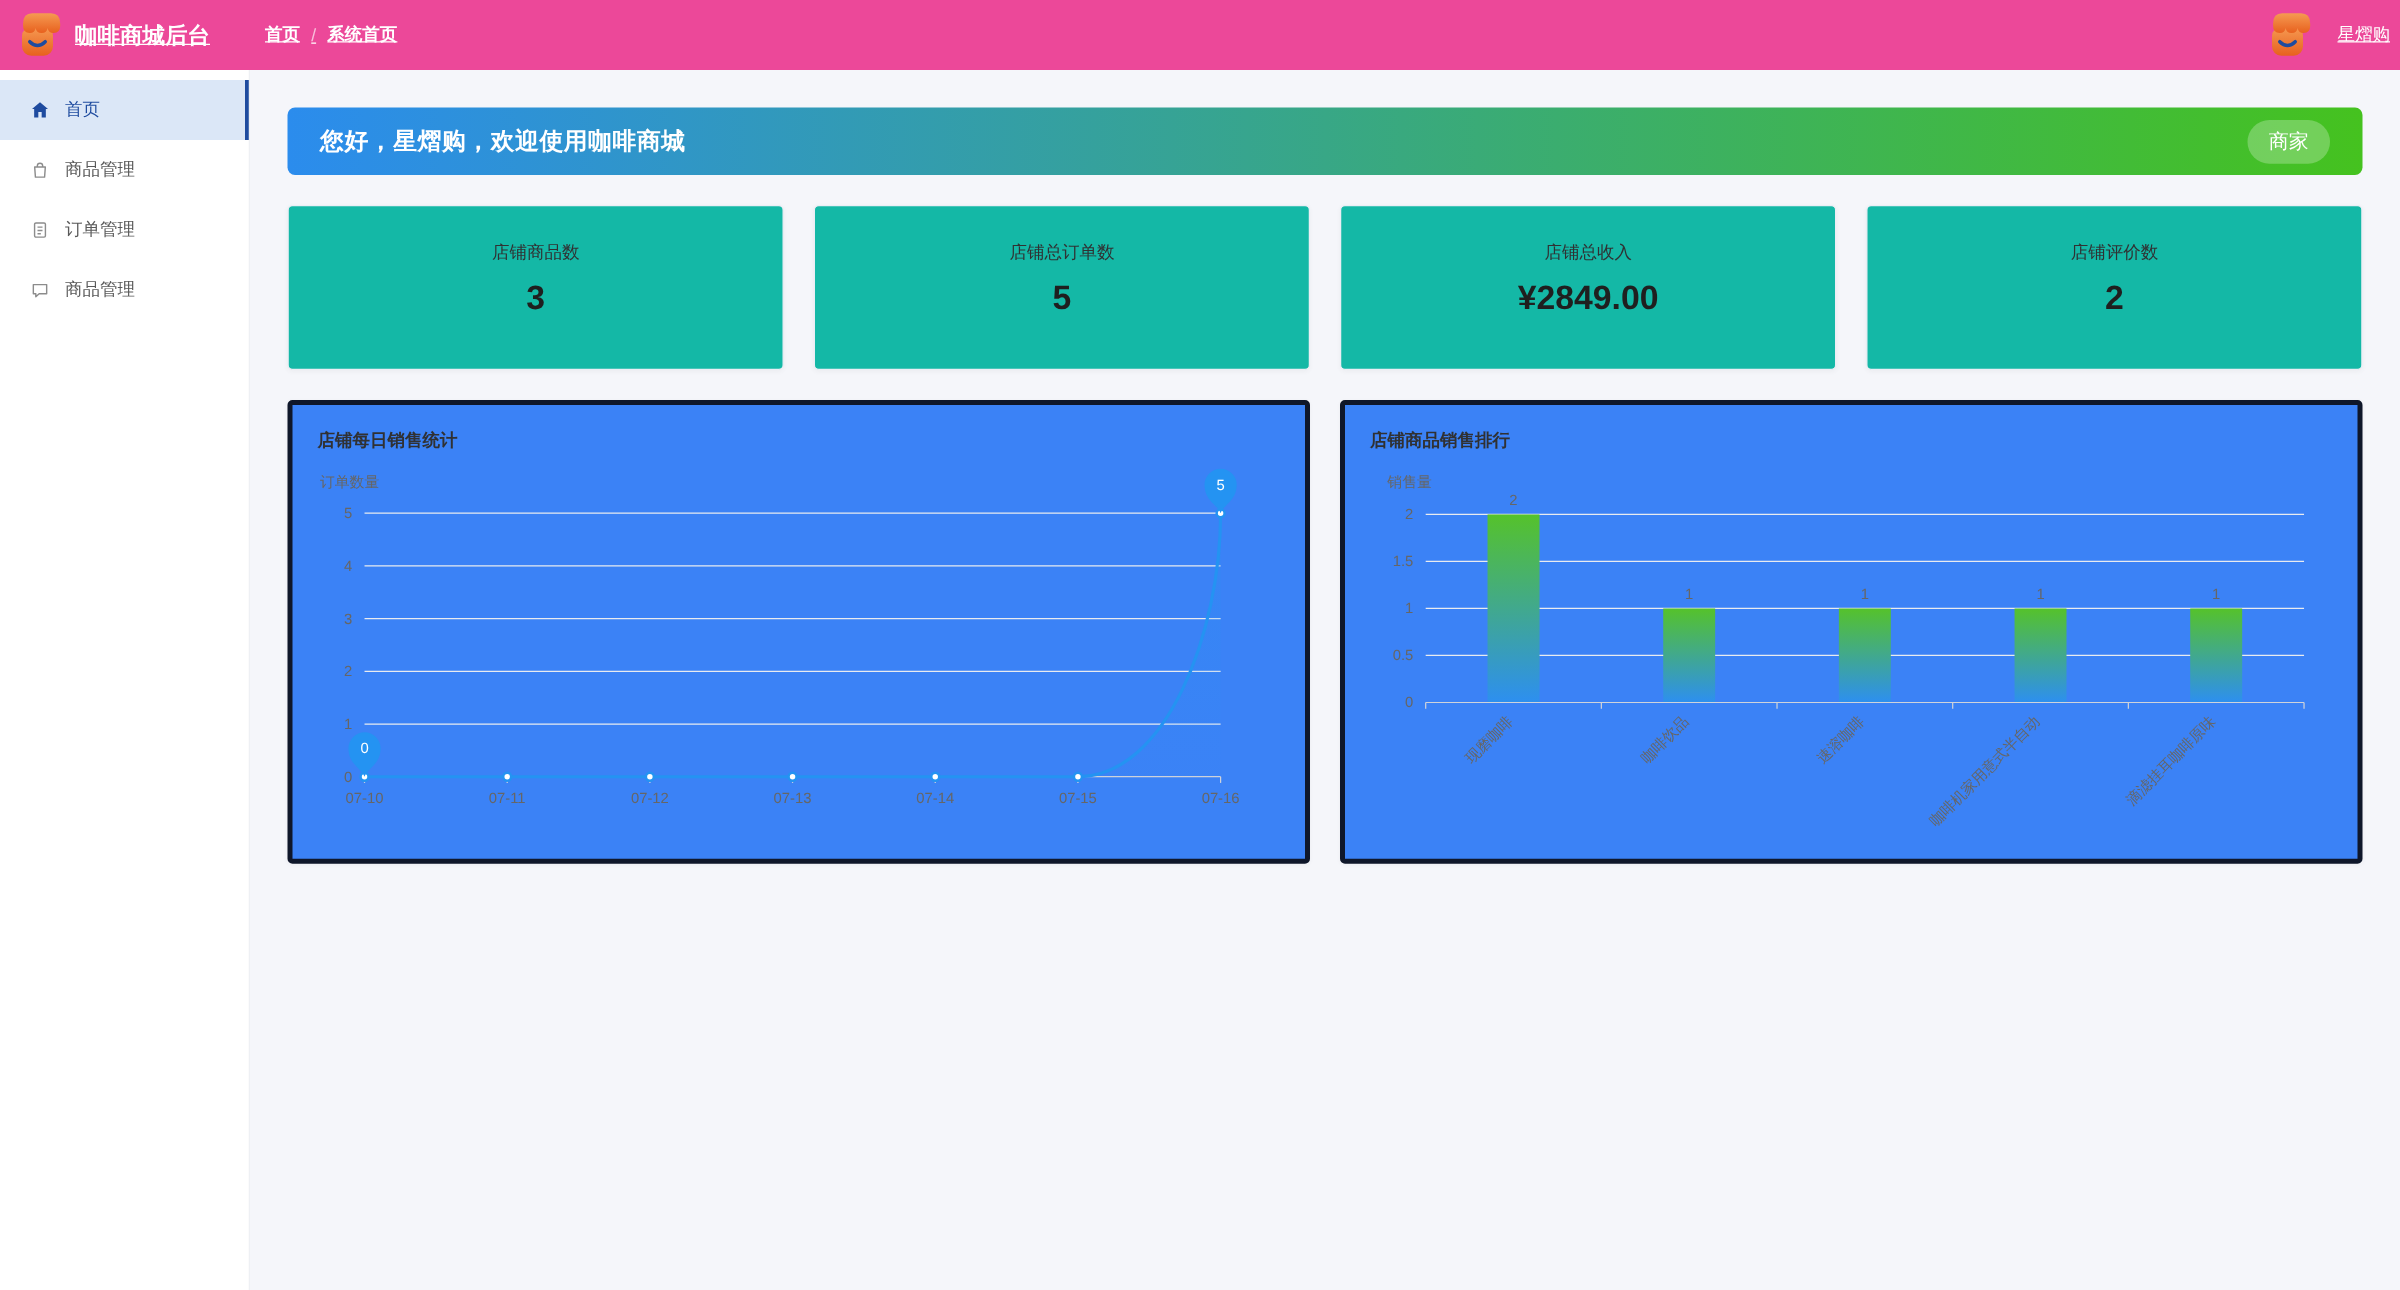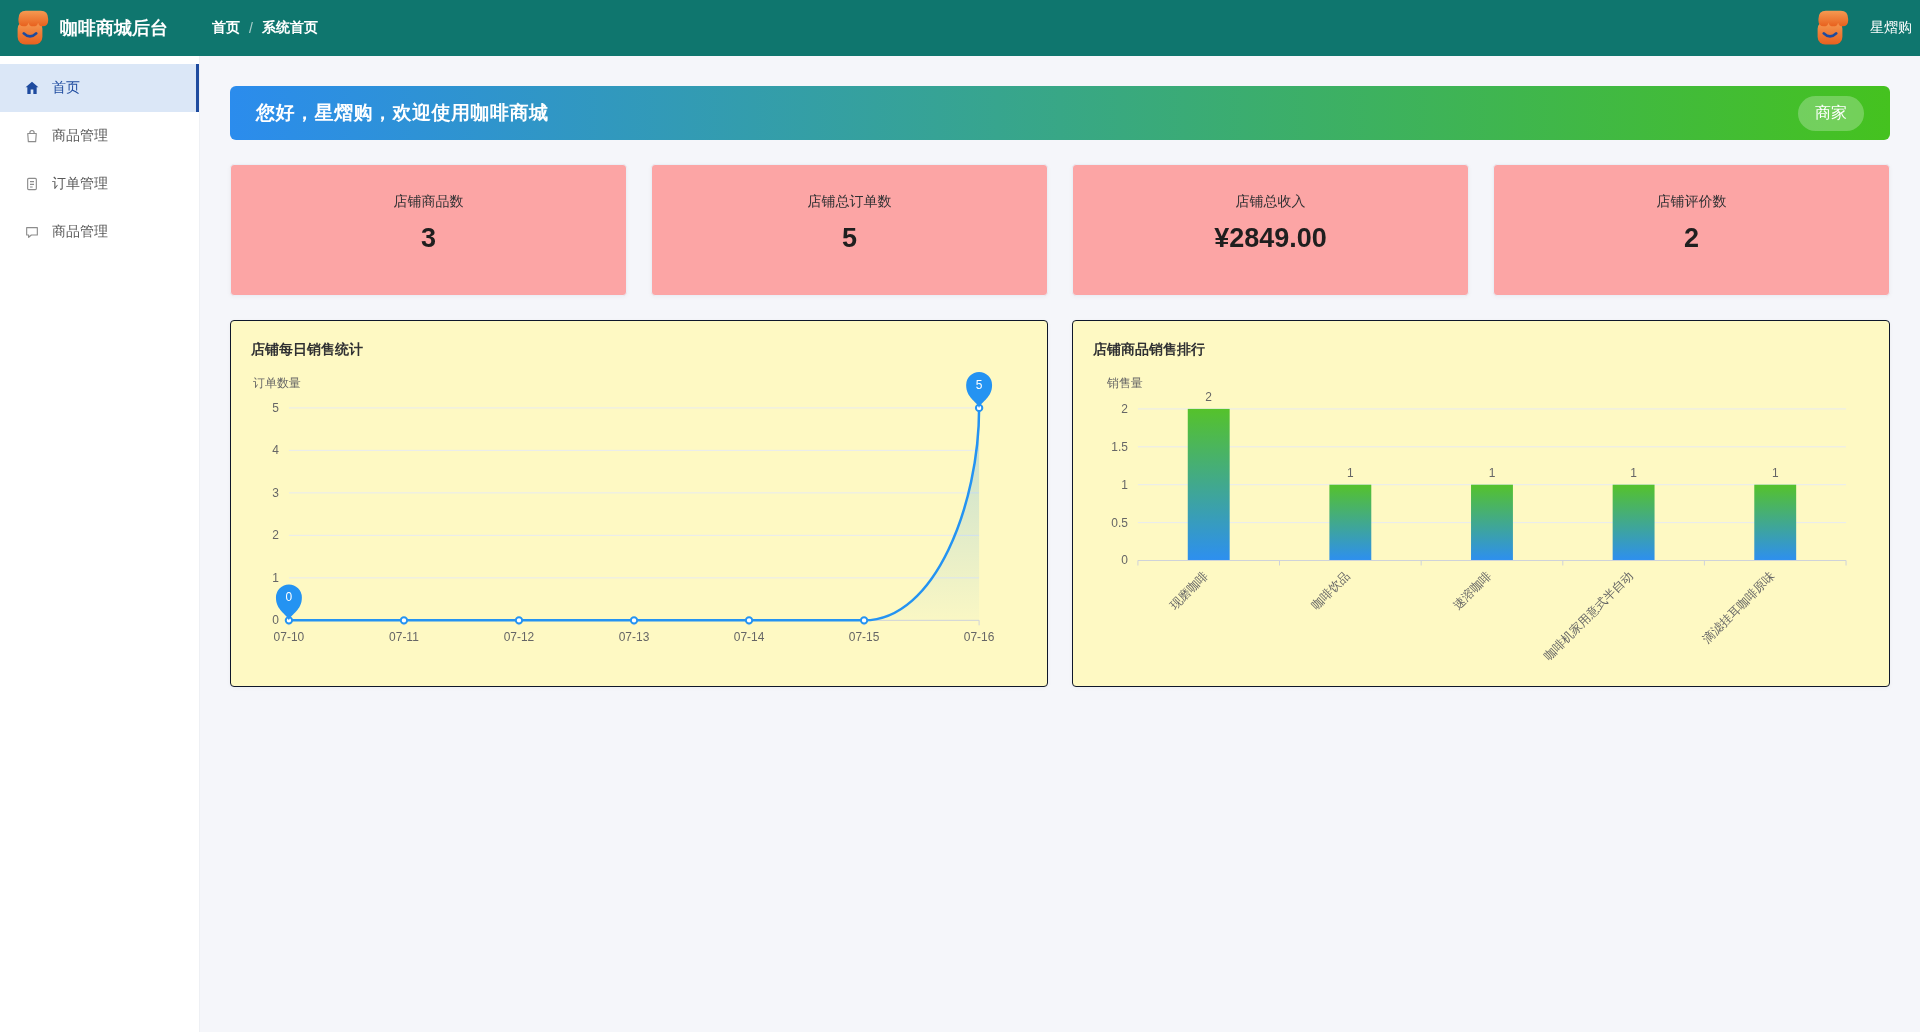--- a/index.html
+++ b/index.html
@@ -5,22 +5,22 @@
   * { box-sizing: border-box; }
   body {
     margin: 0;
     font-family: "Liberation Sans", "DejaVu Sans", sans-serif;
     background: #f5f6fa;
     min-height: 1032px;
   }
   
   .navbar {
     position: fixed; top: 0; left: 0; right: 0; height: 56px;
-    background: #0f766e; color: #fff;
-    display: flex; align-items: center; z-index: 20;
+    background: #ec4899; color: #fff;
+    display: flex; align-items: center; z-index: 20; text-decoration: underline;
   }
   .brand { width: 200px; flex: 0 0 200px; display: flex; align-items: center; gap: 10px; padding-left: 10px; }
   .brand-title { font-size: 18px; font-weight: bold; white-space: nowrap; }
   .breadcrumb { display: flex; align-items: center; gap: 9px; margin-left: 12px; font-size: 14px; font-weight: 600; }
   .crumb { cursor: pointer; }
   .crumb-sep { color: rgba(255,255,255,.65); font-weight: 400; }
   .nav-right { margin-left: auto; display: flex; align-items: center; gap: 20px; padding-right: 8px; }
   .nav-user { font-size: 14px; white-space: nowrap; }
   .logo-icon svg { display: block; }
   
@@ -41,28 +41,28 @@
     height: 54px; border-radius: 6px; color: #fff;
     display: flex; align-items: center; padding: 0 26px;
   }
   .banner-text { font-size: 19px; font-weight: bold; letter-spacing: .5px; }
   .banner-badge {
     margin-left: auto; background: rgba(255,255,255,.25);
     border-radius: 999px; padding: 7px 17px; font-size: 16px;
   }
   .stats { display: flex; gap: 24px; margin-top: 24px; }
   .stat-card {
-    flex: 1; height: 132px; background: #fca5a5; border: 1px solid #ebeef5;
+    flex: 1; height: 132px; background: #14b8a6; border: 1px solid #ebeef5;
     border-radius: 4px; text-align: center; box-shadow: 0 1px 4px rgba(0,0,0,.04);
   }
   .stat-label { margin-top: 28px; font-size: 14px; color: #303133; }
   .stat-value { margin-top: 12px; font-size: 27px; font-weight: bold; color: #1f1f1f; }
   .charts { display: flex; gap: 24px; margin-top: 24px; }
   .chart-card {
-    flex: 1; background: #fef9c3; border: 1px solid #0f172a; border-radius: 4px;
+    flex: 1; background: #3b82f6; border: 4px solid #0f172a; border-radius: 4px;
     padding: 20px; box-shadow: 0 1px 4px rgba(0,0,0,.04);
   }
   .chart-title { font-size: 14px; font-weight: 600; color: #303133; }
   .chart-card svg.plot { display: block; width: 100%; margin-top: 8px; overflow: visible; }
   .tick { fill: #666; font-size: 12px; }
 </style>
 </head>
 <body>
 
 <div class="navbar">

